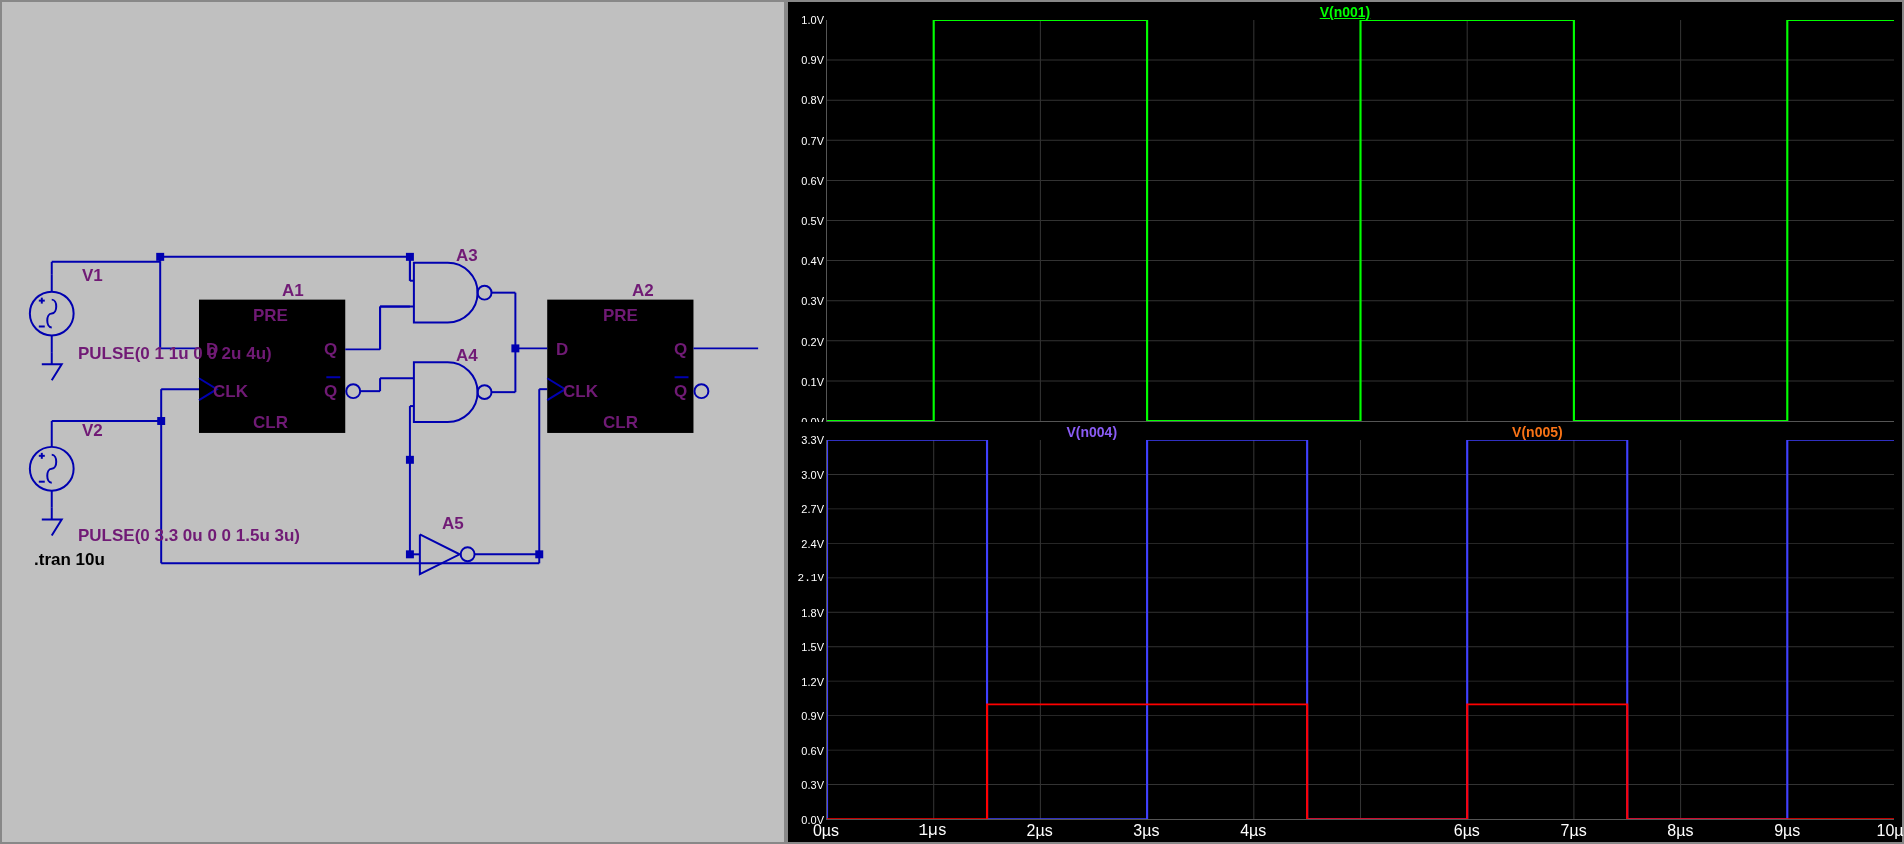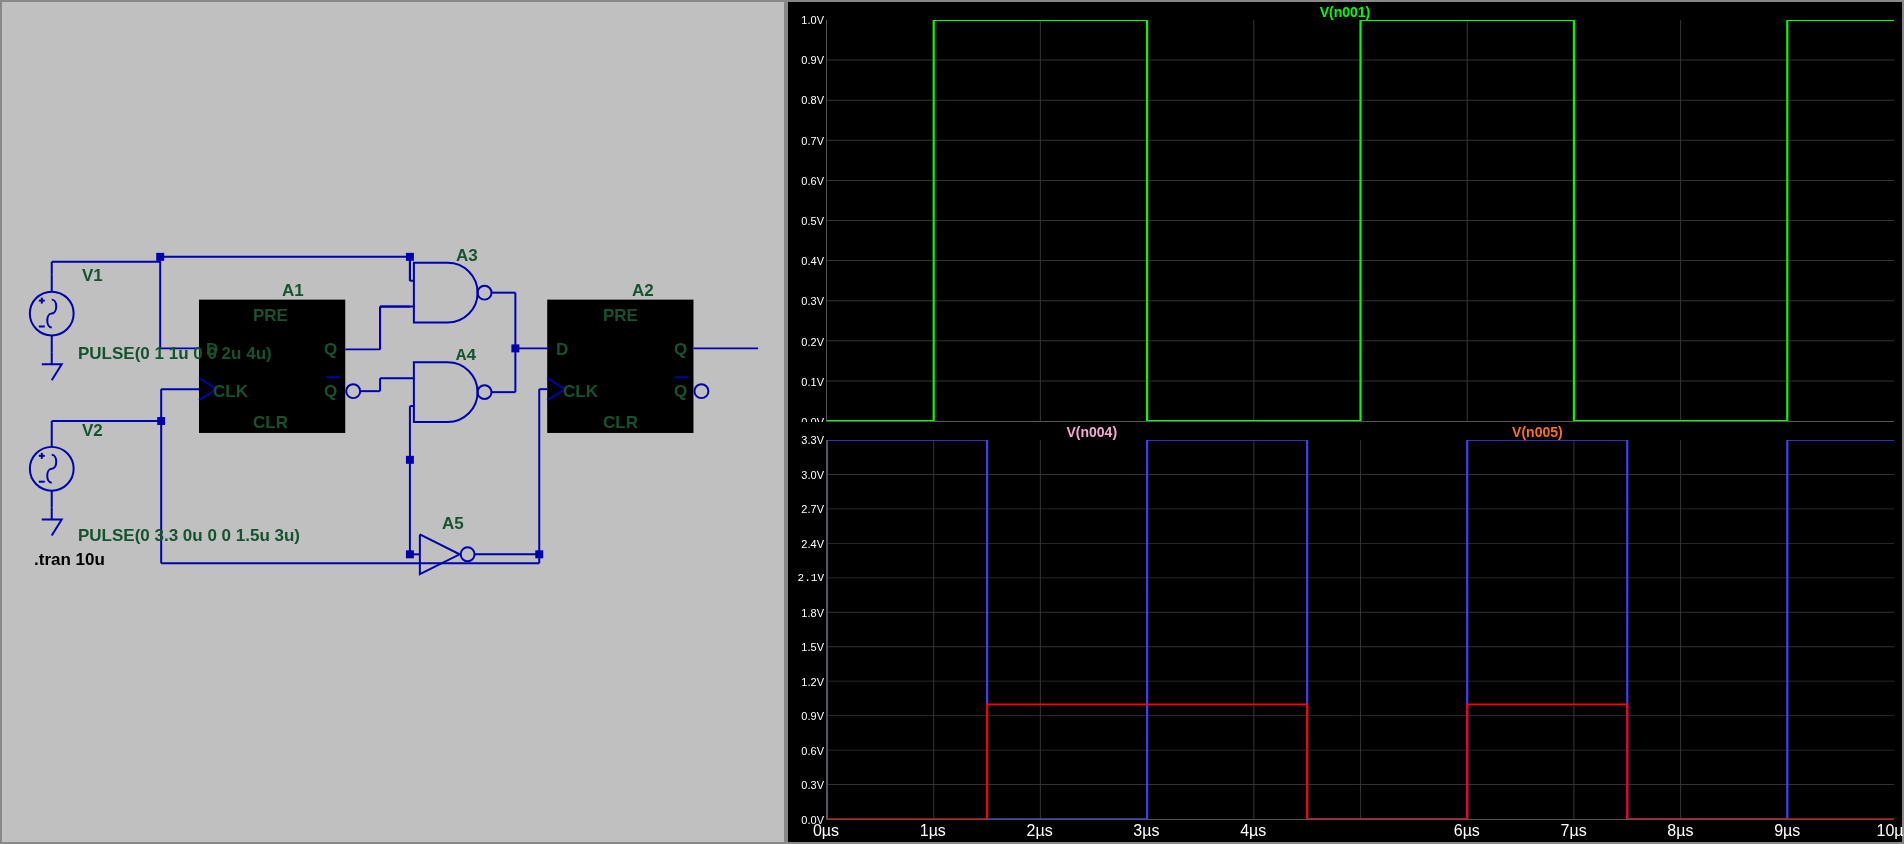--- a/index.html
+++ b/index.html
@@ -30,27 +30,27 @@
   .plot-bottom { height: 50%; }
   
   .plot-title {
     position: absolute;
     top: 2px;
     left: 50%;
     transform: translateX(-50%);
     font-size: 14px;
     font-weight: bold;
   }
-  .plot-title.green { color: #00ff00; }
+  .plot-title.green { color: #00ff00; text-decoration: underline; }
   
   .plot-title-blue-left {
     position: absolute;
     top: 2px;
     left: 25%;
-    color: #f9a8d4;
+    color: #8b5cf6;
     font-size: 14px;
     font-weight: bold;
   }
   .plot-title-red-right {
     position: absolute;
     top: 2px;
     left: 65%;
     color: #f97316;
     font-size: 14px;
     font-weight: bold;
@@ -97,21 +97,21 @@
     border-bottom: 1px solid #555;
   }
   .plot-area.with-x-axis { bottom: 22px; }
   
   
   .sch-text {
     position: absolute;
     font-family: Arial, sans-serif;
     font-size: 17px;
     font-weight: bold;
-    color: #14532d;
+    color: #701a75;
     white-space: nowrap;
   }
   .sch-text.black { color: #000; margin-left: 16px; }
   
   svg.sch-svg {
     position: absolute;
     left: 0;
     top: 0;
     width: 100%;
     height: 100%;
@@ -257,21 +257,21 @@
 
   <div class="sch-text" style="left:630px;top:279px;">A2</div>
   <div class="sch-text" style="left:601px;top:304px;">PRE</div>
   <div class="sch-text" style="left:554px;top:338px;">D</div>
   <div class="sch-text" style="left:561px;top:380px;">CLK</div>
   <div class="sch-text" style="left:601px;top:411px;">CLR</div>
   <div class="sch-text" style="left:672px;top:338px;">Q</div>
   <div class="sch-text" style="left:672px;top:380px;">Q</div>
 
   <div class="sch-text" style="left:454px;top:244px;">A3</div>
-  <div class="sch-text" style="left:454px;top:344px;font-family:Liberation Mono, monospace;">A4</div>
+  <div class="sch-text" style="left:454px;top:344px;">A4</div>
   <div class="sch-text" style="left:440px;top:512px;">A5</div>
 </div>
 
 <div class="waveform-panel">
 
   <div class="plot-container plot-top">
     <div class="plot-title green">V(n001)</div>
     <div class="y-axis" id="yaxis1">
         <div class="y-tick" style="top: 0%;">1.0V</div>
         <div class="y-tick" style="top: 10%;">0.9V</div>
@@ -355,21 +355,21 @@
           <line x1="900" y1="0" x2="900" y2="440"></line>
         </g>
 
         <polyline points="0,440 0,0 150,0 150,440 300,440 300,0 450,0 450,440 600,440 600,0 750,0 750,440 900,440 900,0 1000,0" stroke="#4040ff" stroke-width="2" fill="none"></polyline>
 
         <polyline points="0,440 150,440 150,307 450,307 450,440 600,440 600,307 750,307 750,440 1000,440" stroke="#ff0000" stroke-width="2" fill="none"></polyline>
       </svg>
     </div>
     <div class="x-axis" id="xaxis2">
         <div class="x-tick" style="left: 0%;">0µs</div>
-        <div class="x-tick" style="left: 10%;">1µs</div>
+        <div class="x-tick" style="left: 10%; font-family: Liberation Mono, monospace;">1µs</div>
         <div class="x-tick" style="left: 20%;">2µs</div>
         <div class="x-tick" style="left: 30%;">3µs</div>
         <div class="x-tick" style="left: 40%;">4µs</div>
         <div class="x-tick" style="left: 50%; margin-top: 31px;">5µs</div>
         <div class="x-tick" style="left: 60%;">6µs</div>
         <div class="x-tick" style="left: 70%;">7µs</div>
         <div class="x-tick" style="left: 80%;">8µs</div>
         <div class="x-tick" style="left: 90%;">9µs</div>
         <div class="x-tick" style="left: 100%;">10µs</div>
       </div>

